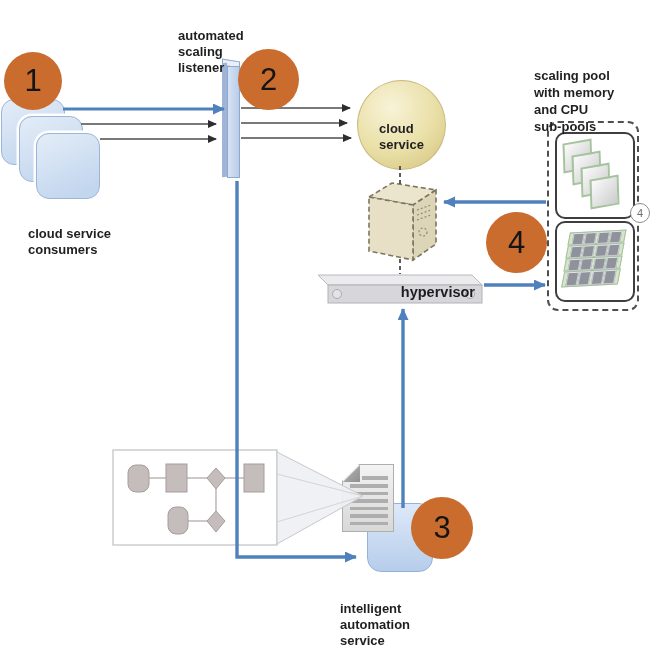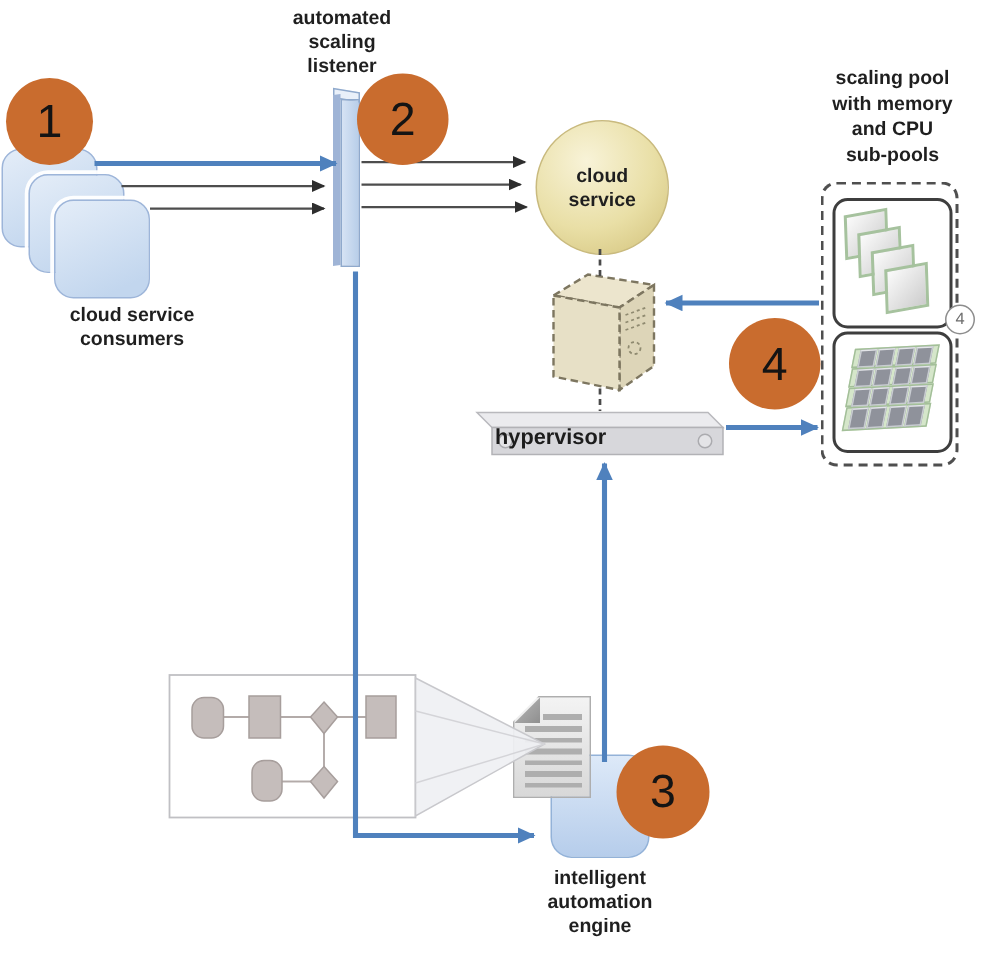--- a/index.html
+++ b/index.html
@@ -2,22 +2,22 @@
 <html><head>
 <meta charset="utf-8">
 <style>
   html,body{margin:0;padding:0;}
   body{
     width:662px;height:652px;position:relative;background:#ffffff;
     font-family:"Liberation Sans",sans-serif;overflow:hidden;
   }
   
   .lbl{
-    position:absolute;white-space:pre-line;text-align:center;
-    font-size:13px;line-height:16px;font-weight:700;color:#1f1f1f;
+    position:absolute;white-space:pre-line;text-align:left;
+    font-size:13px;line-height:16px;font-weight:700;color:#1f1f1f;margin-top:24px;
   }
   
   .badge{
     position:absolute;border-radius:50%;background:#c96c2e;
     display:flex;align-items:center;justify-content:center;
     font-size:31px;font-weight:400;color:#141414;z-index:10;
   }
   
   .consumer{
     position:absolute;width:62px;height:64px;border-radius:13px;
@@ -93,21 +93,21 @@
   .listener-side{
     position:absolute;left:222px;top:63px;width:5px;height:114px;
     background:#9fb4d6;transform:skewY(-6deg);z-index:2;
   }
   .listener-top{
     position:absolute;left:222px;top:60px;width:18px;height:7px;
     background:#e9f0f9;border:1px solid #8fa9cc;box-sizing:border-box;
     transform:skewY(9deg);z-index:2;
   }
   .hyp-label{
-    position:absolute;left:330px;top:284px;width:145px;text-align:left;
+    position:absolute;left:330px;top:284px;width:145px;text-align:right;
     font-size:14.5px;font-weight:700;color:#1c1c1c;z-index:3;
   }
 </style>
 </head>
 <body>
 
 <svg id="shapes-svg" width="662" height="652">
 
   <g>
     <rect x="113" y="450" width="164" height="95" fill="#ffffff" stroke="#c0c0c4" stroke-width="1.2"></rect>
@@ -209,21 +209,21 @@
   <div class="doc-line" style="left:19px;top:11px;width:26px;"></div>
   <div class="doc-line" style="left:7px;top:19px;width:38px;"></div>
   <div class="doc-line" style="left:7px;top:26.5px;width:38px;"></div>
   <div class="doc-line" style="left:7px;top:34px;width:38px;"></div>
   <div class="doc-line" style="left:7px;top:41.5px;width:38px;"></div>
   <div class="doc-line" style="left:7px;top:49px;width:38px;"></div>
   <div class="doc-line" style="left:7px;top:56.5px;width:38px;"></div>
 </div>
 <div class="lbl" style="left:340px;top:577px;width:120px;z-index:3;">intelligent
 automation
-engine</div>
+service</div>
 
 <svg id="connector-svg" width="662" height="652">
   <defs>
     <marker id="mb" markerUnits="userSpaceOnUse" markerWidth="13" markerHeight="12" refX="11" refY="5.5" orient="auto">
       <path d="M0,0 L12,5.5 L0,11 Z" fill="#4f81bd"></path>
     </marker>
     <marker id="mk" markerUnits="userSpaceOnUse" markerWidth="10" markerHeight="9" refX="8" refY="4" orient="auto">
       <path d="M0,0 L9,4 L0,8 Z" fill="#2e2e2e"></path>
     </marker>
   </defs>

